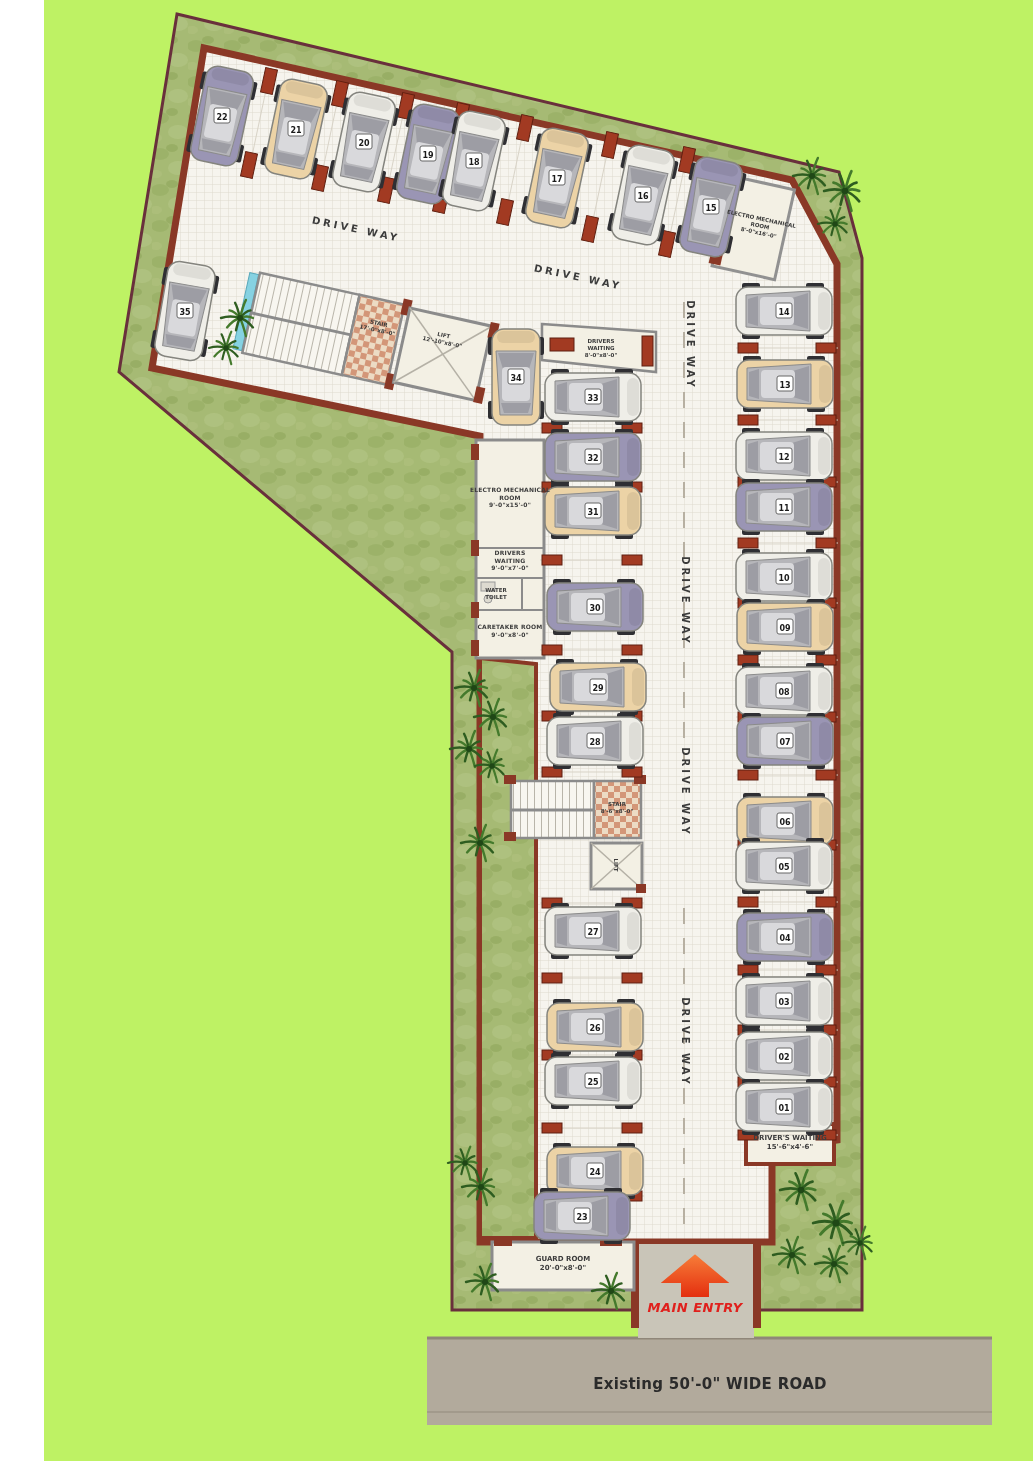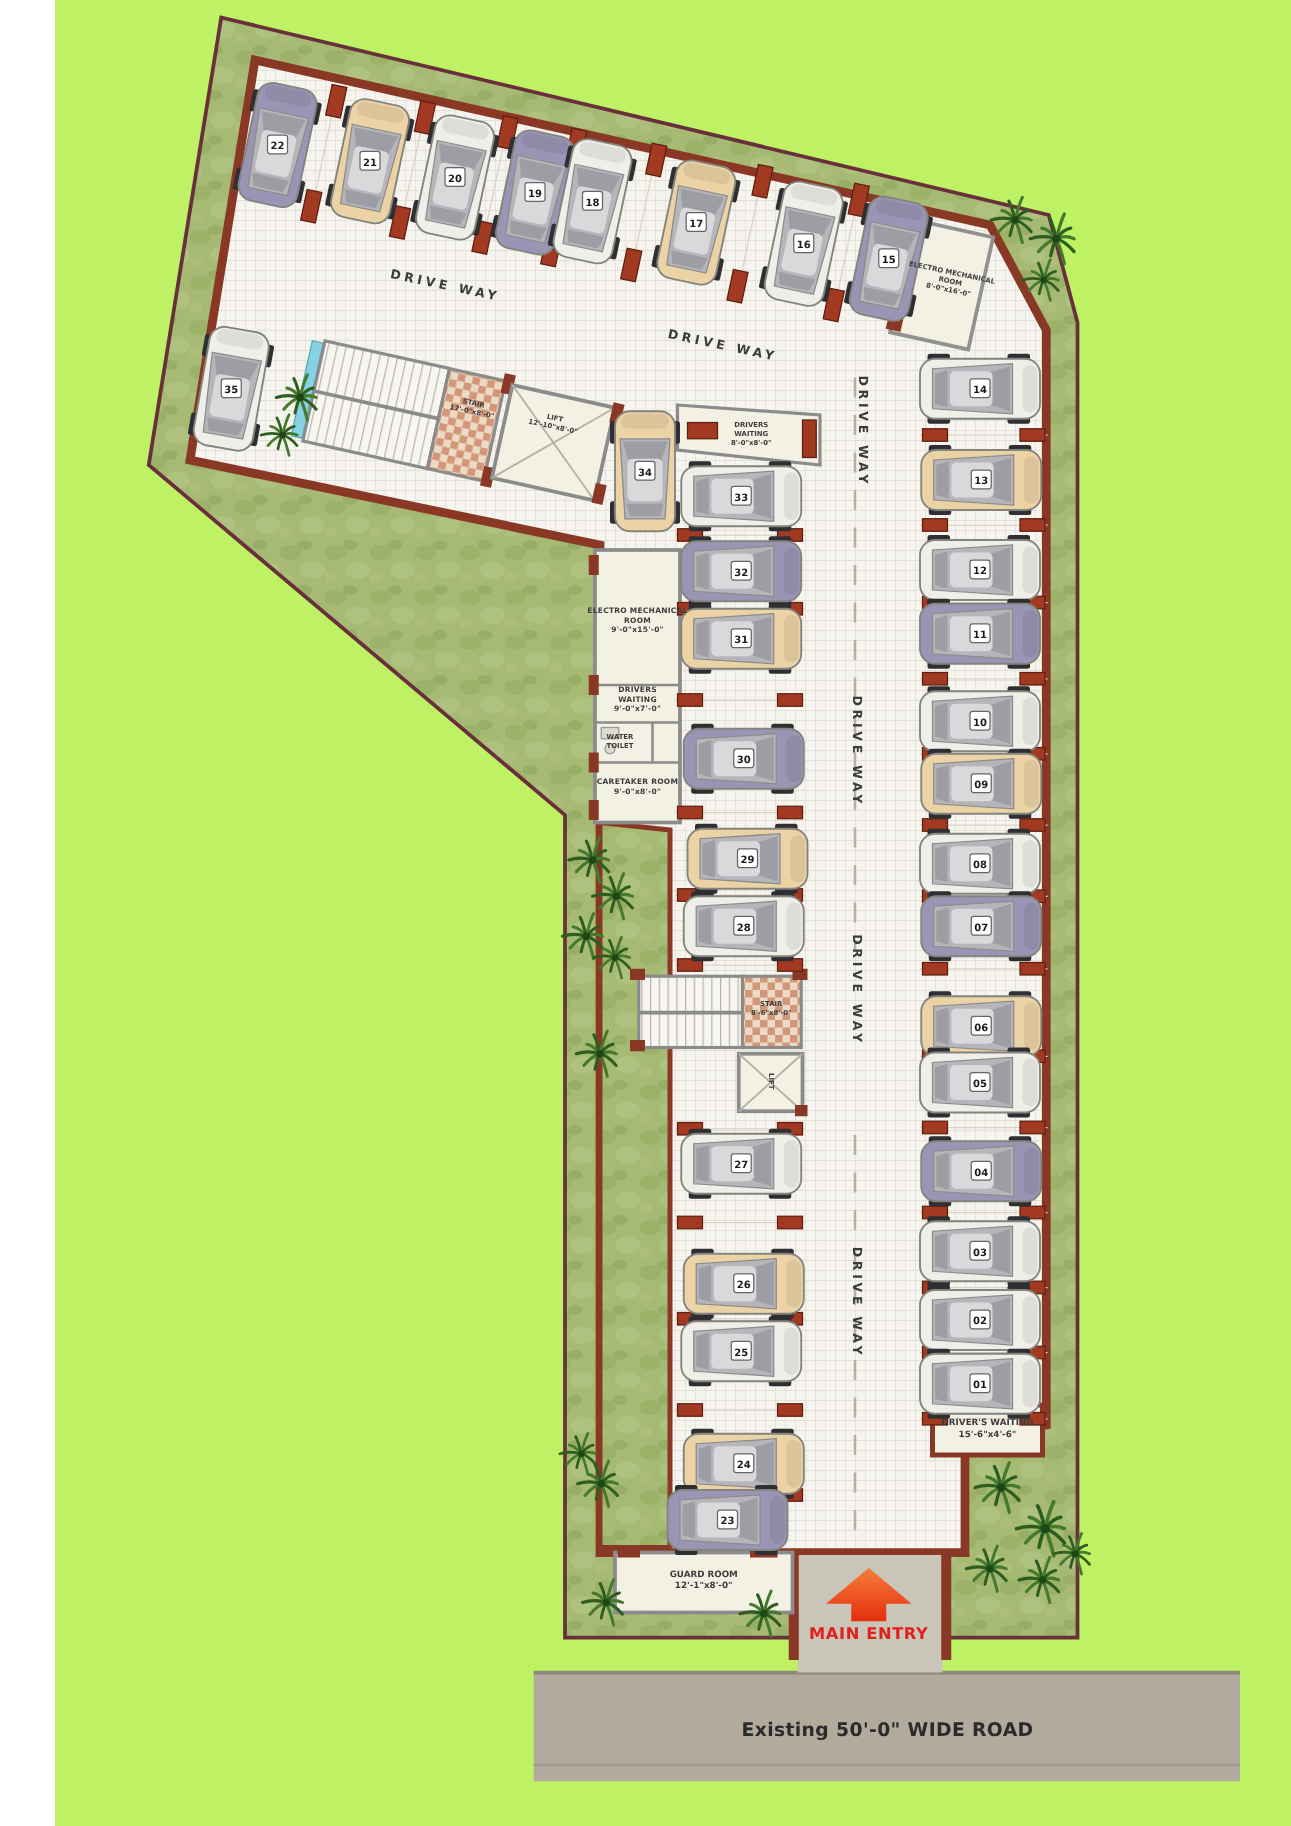--- a/index.html
+++ b/index.html
@@ -8,21 +8,21 @@
   #plan-svg{position:absolute;left:0;top:0;}
   .lbl{position:absolute;transform:translate(-50%,-50%);white-space:pre-line;text-align:center;
        color:#3c3c3c;font-weight:bold;line-height:1.25;pointer-events:none;}
   .lbl.tiny{font-size:6px;letter-spacing:.2px;}
   .lbl.xtiny{font-size:5.5px;}
   .lbl.small{font-size:7px;}
   .driveway{position:absolute;transform:translate(-50%,-50%);font-size:10px;font-weight:bold;
        letter-spacing:3px;color:#3b3b3b;white-space:nowrap;}
   .rot12{transform:translate(-50%,-50%) rotate(12deg);}
   .rot90{transform:translate(-50%,-50%) rotate(90deg);}
-  #main-entry-label{font-size:13px;font-weight:bold;color:#e0201c;letter-spacing:.5px;}
+  #main-entry-label{font-size:13px;font-weight:bold;color:#e0201c;letter-spacing:.5px;font-style:italic;}
   #road-label{font-size:15px;font-weight:bold;color:#2b2b2b;letter-spacing:.3px;}
 </style>
 </head>
 <body>
 
 <div id="canvas">
 
 <svg id="plan-svg" width="1033" height="1461" viewBox="0 0 1033 1461">
   <defs>
     <pattern id="grass" width="36" height="36" patternUnits="userSpaceOnUse">
@@ -1066,21 +1066,21 @@
   <div class="lbl xtiny" style="left:452px;top:594px;">WATER
 TOILET</div>
   <div class="lbl tiny" style="left:466px;top:630px;">CARETAKER ROOM
 9'-0"x8'-0"</div>
   <div class="lbl xtiny" style="left:573px;top:808px;">STAIR
 8'-6"x8'-0"</div>
   <div class="lbl xtiny rot90" style="left:572px;top:865px;">LIFT</div>
   <div class="lbl small" style="left:746px;top:1143px;">DRIVER'S WAITING
 15'-6"x4'-6"</div>
   <div class="lbl small" style="left:519px;top:1264px;">GUARD ROOM
-12'-1"x8'-0"</div>
+20'-0"x8'-0"</div>
   <div class="lbl" id="main-entry-label" style="left:651px;top:1308px;">MAIN ENTRY</div>
   <div class="lbl" id="road-label" style="left:666px;top:1384px;">Existing 50'-0" WIDE ROAD</div>
 <div class="driveway" style="left: 312px; top: 229px; transform: translate(-50%, -50%) rotate(12deg);">DRIVE WAY</div>
       <div class="driveway" style="left: 534px; top: 277px; transform: translate(-50%, -50%) rotate(12deg);">DRIVE WAY</div>
       <div class="driveway" style="left: 646px; top: 345px; transform: translate(-50%, -50%) rotate(90deg);">DRIVE WAY</div>
       <div class="driveway" style="left: 641px; top: 601px; transform: translate(-50%, -50%) rotate(90deg);">DRIVE WAY</div>
       <div class="driveway" style="left: 641px; top: 792px; transform: translate(-50%, -50%) rotate(90deg);">DRIVE WAY</div>
       <div class="driveway" style="left: 641px; top: 1042px; transform: translate(-50%, -50%) rotate(90deg);">DRIVE WAY</div>
     </div>
 

